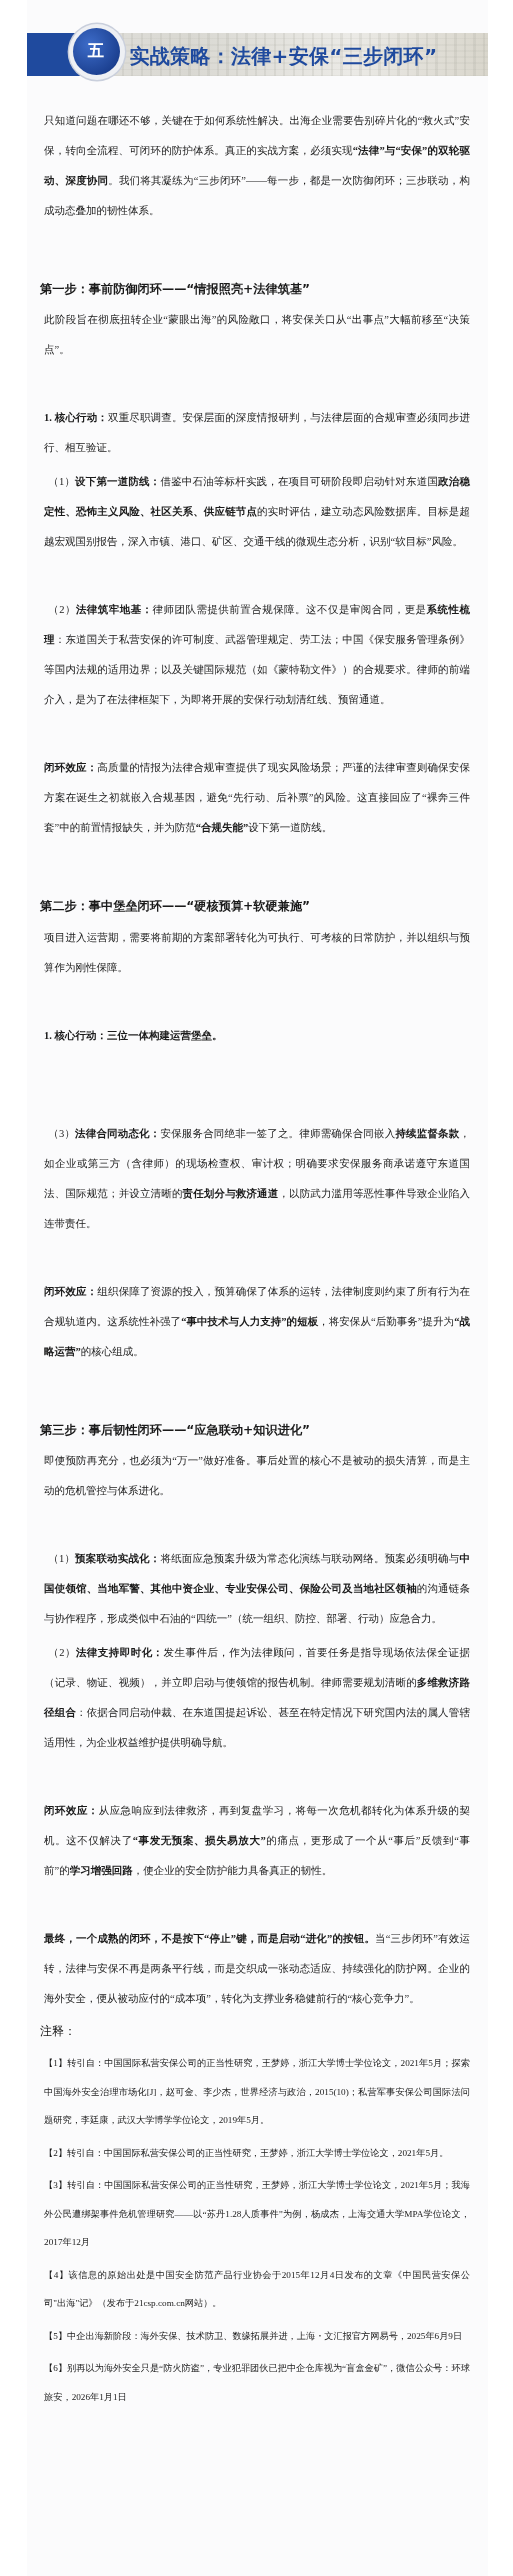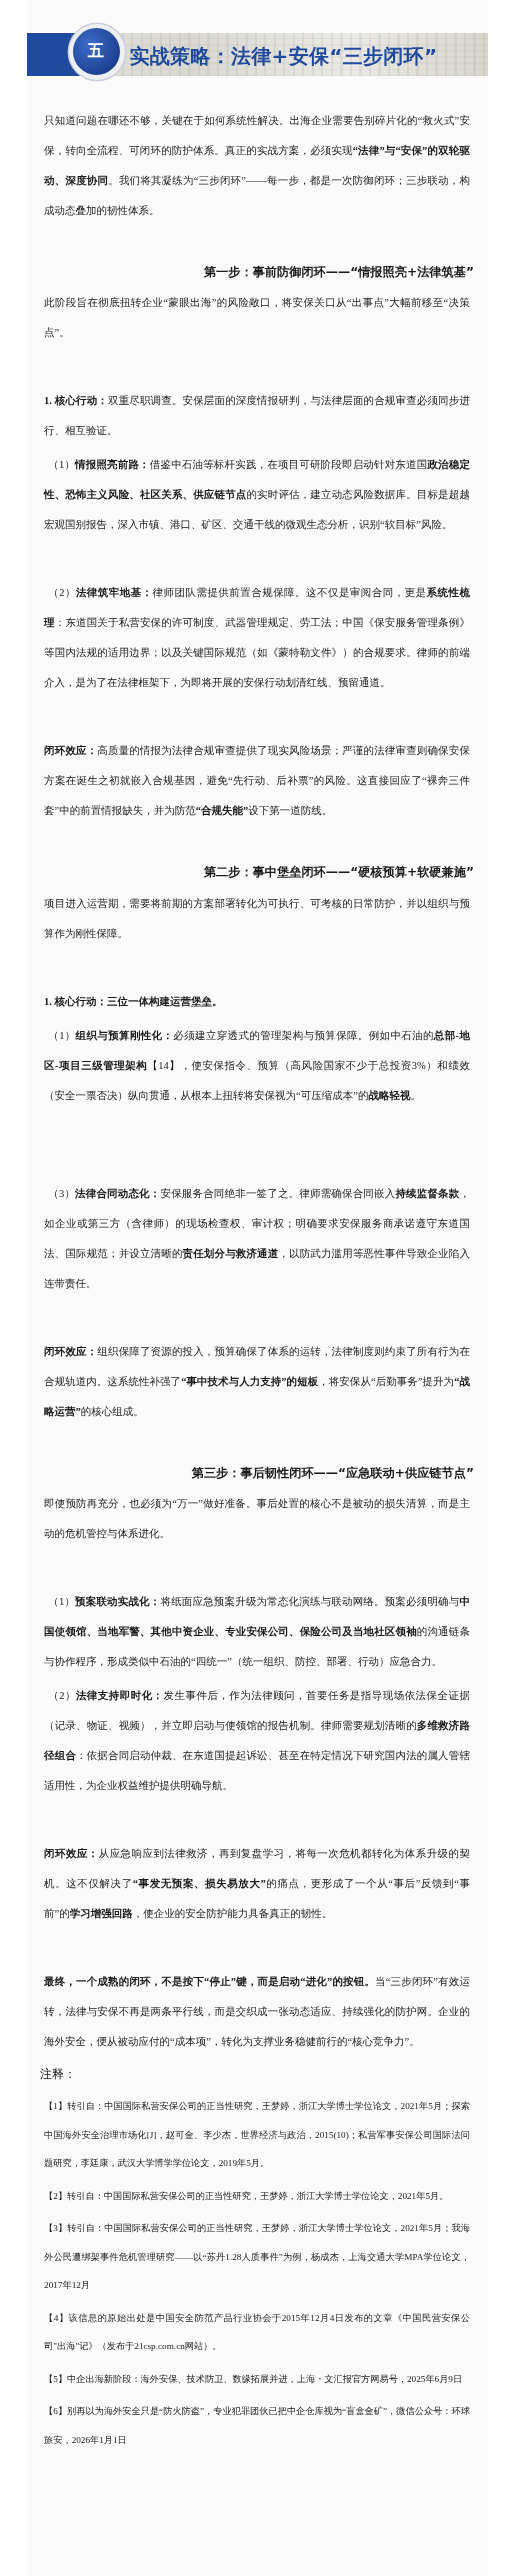--- a/index.html
+++ b/index.html
@@ -58,21 +58,21 @@
   .banner-title {
     position: absolute; left: 103px; top: 9.5px;
     font-size: 20px; font-weight: bold; color: #1f4a9e;
     z-index: 3; letter-spacing: 0.3px;
   }
   
   .content { padding: 0 13.6px; }
   p { margin: 4px; font-size: 10.5px; line-height: 30px; text-align: justify; font-family: Liberation Serif, serif; }
   .intro { margin-top: 30px; }
   .gap-lg { height: 30px; }
-  .step-title { font-size: 12.2px; font-weight: bold; line-height: 24.4px; margin-top: 0; text-align: right; }
+  .step-title { font-size: 12.2px; font-weight: bold; line-height: 24.4px; margin-top: 17px; }
   b { font-weight: bold; }
   .indent { text-indent: 0.4em; }
   
   .notes-title { font-size: 12px; font-weight: normal; line-height: 27px; }
   .note { font-size: 9.2px; line-height: 28.5px; color: #1a1a1a; text-align: justify; }
 </style>
 </head>
 <body>
 
 <div class="page">
@@ -85,40 +85,39 @@
   </div>
 
   <div class="content">
     <p class="intro"><span>只知道问题在哪还不够，关键在于如何系统性解决。出海企业需要告别碎片化的“救火式”安保，转向全流程、可闭环的防护体系。真正的实战方案，必须实现</span><b>“法律”与“安保”的双轮驱动、深度协同</b><span>。我们将其凝练为“三步闭环”——每一步，都是一次防御闭环；三步联动，构成动态叠加的韧性体系。</span></p>
 
     <div class="gap-lg"></div>
     <div class="step-title">第一步：事前防御闭环——“情报照亮+法律筑基”</div>
     <p>此阶段旨在彻底扭转企业“蒙眼出海”的风险敞口，将安保关口从“出事点”大幅前移至“决策点”。</p>
     <div class="gap-lg"></div>
     <p><b>1. 核心行动：</b><span>双重尽职调查。安保层面的深度情报研判，与法律层面的合规审查必须同步进行、相互验证。</span></p>
-    <p class="indent"><span>（1）</span><b>情报照亮前路：</b><span>借鉴中石油等标杆实践，在项目可研阶段即启动针对东道国</span><b>政治稳定性、恐怖主义风险、社区关系、供应链节点</b><span>的实时评估，建立动态风险数据库。目标是超越宏观国别报告，深入市镇、港口、矿区、交通干线的微观生态分析，识别“软目标”风险。</span></p>
+    <p class="indent"><span>（1）</span><b>设下第一道防线：</b><span>借鉴中石油等标杆实践，在项目可研阶段即启动针对东道国</span><b>政治稳定性、恐怖主义风险、社区关系、供应链节点</b><span>的实时评估，建立动态风险数据库。目标是超越宏观国别报告，深入市镇、港口、矿区、交通干线的微观生态分析，识别“软目标”风险。</span></p>
     <div class="gap-lg"></div>
     <p class="indent"><span>（2）</span><b>法律筑牢地基：</b><span>律师团队需提供前置合规保障。这不仅是审阅合同，更是</span><b>系统性梳理</b><span>：东道国关于私营安保的许可制度、武器管理规定、劳工法；中国《保安服务管理条例》等国内法规的适用边界；以及关键国际规范（如《蒙特勒文件》）的合规要求。律师的前端介入，是为了在法律框架下，为即将开展的安保行动划清红线、预留通道。</span></p>
     <div class="gap-lg"></div>
     <p><b>闭环效应：</b><span>高质量的情报为法律合规审查提供了现实风险场景；严谨的法律审查则确保安保方案在诞生之初就嵌入合规基因，避免“先行动、后补票”的风险。这直接回应了“裸奔三件套”中的前置情报缺失，并为防范</span><b>“合规失能”</b><span>设下第一道防线。</span></p>
 
     <div class="gap-lg"></div>
     <div class="step-title">第二步：事中堡垒闭环——“硬核预算+软硬兼施”</div>
     <p>项目进入运营期，需要将前期的方案部署转化为可执行、可考核的日常防护，并以组织与预算作为刚性保障。</p>
     <div class="gap-lg"></div>
     <p><b>1. 核心行动：三位一体构建运营堡垒。</b></p>
-    <p class="indent"><span>（1）</span><b>组织与预算刚性化：</b><span>必须建立穿透式的管理架构与预算保障。例如中石油的</span><b>总部-地区-项目三级管理架构</b><span>【14】，使安保指令、预算（高风险国家不少于总投资3%）和绩效（安全一票否决）纵向贯通，从根本上扭转将安保视为“可压缩成本”的</span><b>战略轻视</b><span>。</span></p>
     <div class="gap-lg"></div>
     <div class="gap-lg"></div>
     <p class="indent"><span>（3）</span><b>法律合同动态化：</b><span>安保服务合同绝非一签了之。律师需确保合同嵌入</span><b>持续监督条款</b><span>，如企业或第三方（含律师）的现场检查权、审计权；明确要求安保服务商承诺遵守东道国法、国际规范；并设立清晰的</span><b>责任划分与救济通道</b><span>，以防武力滥用等恶性事件导致企业陷入连带责任。</span></p>
     <div class="gap-lg"></div>
     <p><b>闭环效应：</b><span>组织保障了资源的投入，预算确保了体系的运转，法律制度则约束了所有行为在合规轨道内。这系统性补强了</span><b>“事中技术与人力支持”的短板</b><span>，将安保从“后勤事务”提升为</span><b>“战略运营”</b><span>的核心组成。</span></p>
 
     <div class="gap-lg"></div>
-    <div class="step-title">第三步：事后韧性闭环——“应急联动+供应链节点”</div>
+    <div class="step-title">第三步：事后韧性闭环——“应急联动+知识进化”</div>
     <p> 即使预防再充分，也必须为“万一”做好准备。事后处置的核心不是被动的损失清算，而是主动的危机管控与体系进化。</p>
     <div class="gap-lg"></div>
     <p class="indent"><span>（1）</span><b>预案联动实战化：</b><span>将纸面应急预案升级为常态化演练与联动网络。预案必须明确与</span><b>中国使领馆、当地军警、其他中资企业、专业安保公司、保险公司及当地社区领袖</b><span>的沟通链条与协作程序，形成类似中石油的“四统一”（统一组织、防控、部署、行动）应急合力。</span></p>
     <p class="indent"><span>（2）</span><b>法律支持即时化：</b><span>发生事件后，作为法律顾问，首要任务是指导现场依法保全证据（记录、物证、视频），并立即启动与使领馆的报告机制。律师需要规划清晰的</span><b>多维救济路径组合</b><span>：依据合同启动仲裁、在东道国提起诉讼、甚至在特定情况下研究国内法的属人管辖适用性，为企业权益维护提供明确导航。</span></p>
     <div class="gap-lg"></div>
     <p><b>闭环效应：</b><span>从应急响应到法律救济，再到复盘学习，将每一次危机都转化为体系升级的契机。这不仅解决了</span><b>“事发无预案、损失易放大”</b><span>的痛点，更形成了一个从“事后”反馈到“事前”的</span><b>学习增强回路</b><span>，使企业的安全防护能力具备真正的韧性。</span></p>
 
     <div class="gap-lg"></div>
     <p><b>最终，一个成熟的闭环，不是按下“停止”键，而是启动“进化”的按钮。</b><span>当“三步闭环”有效运转，法律与安保不再是两条平行线，而是交织成一张动态适应、持续强化的防护网。企业的海外安全，便从被动应付的“成本项”，转化为支撑业务稳健前行的“核心竞争力”。</span></p>
 

